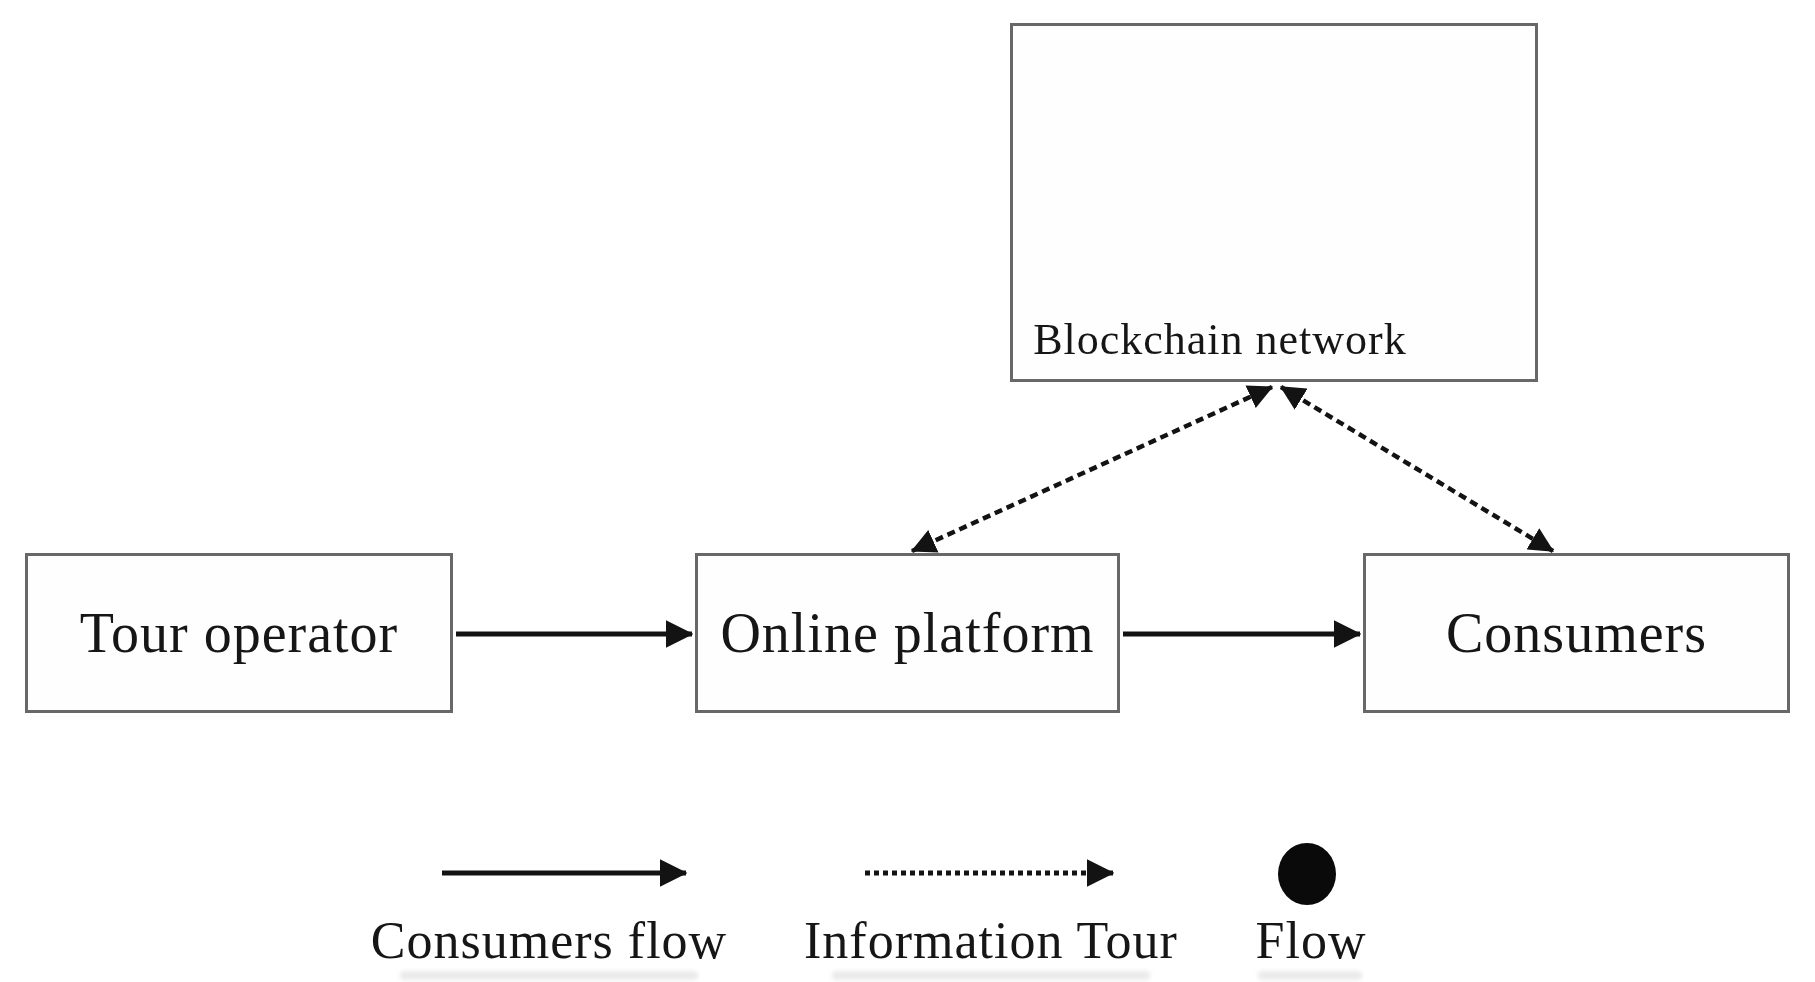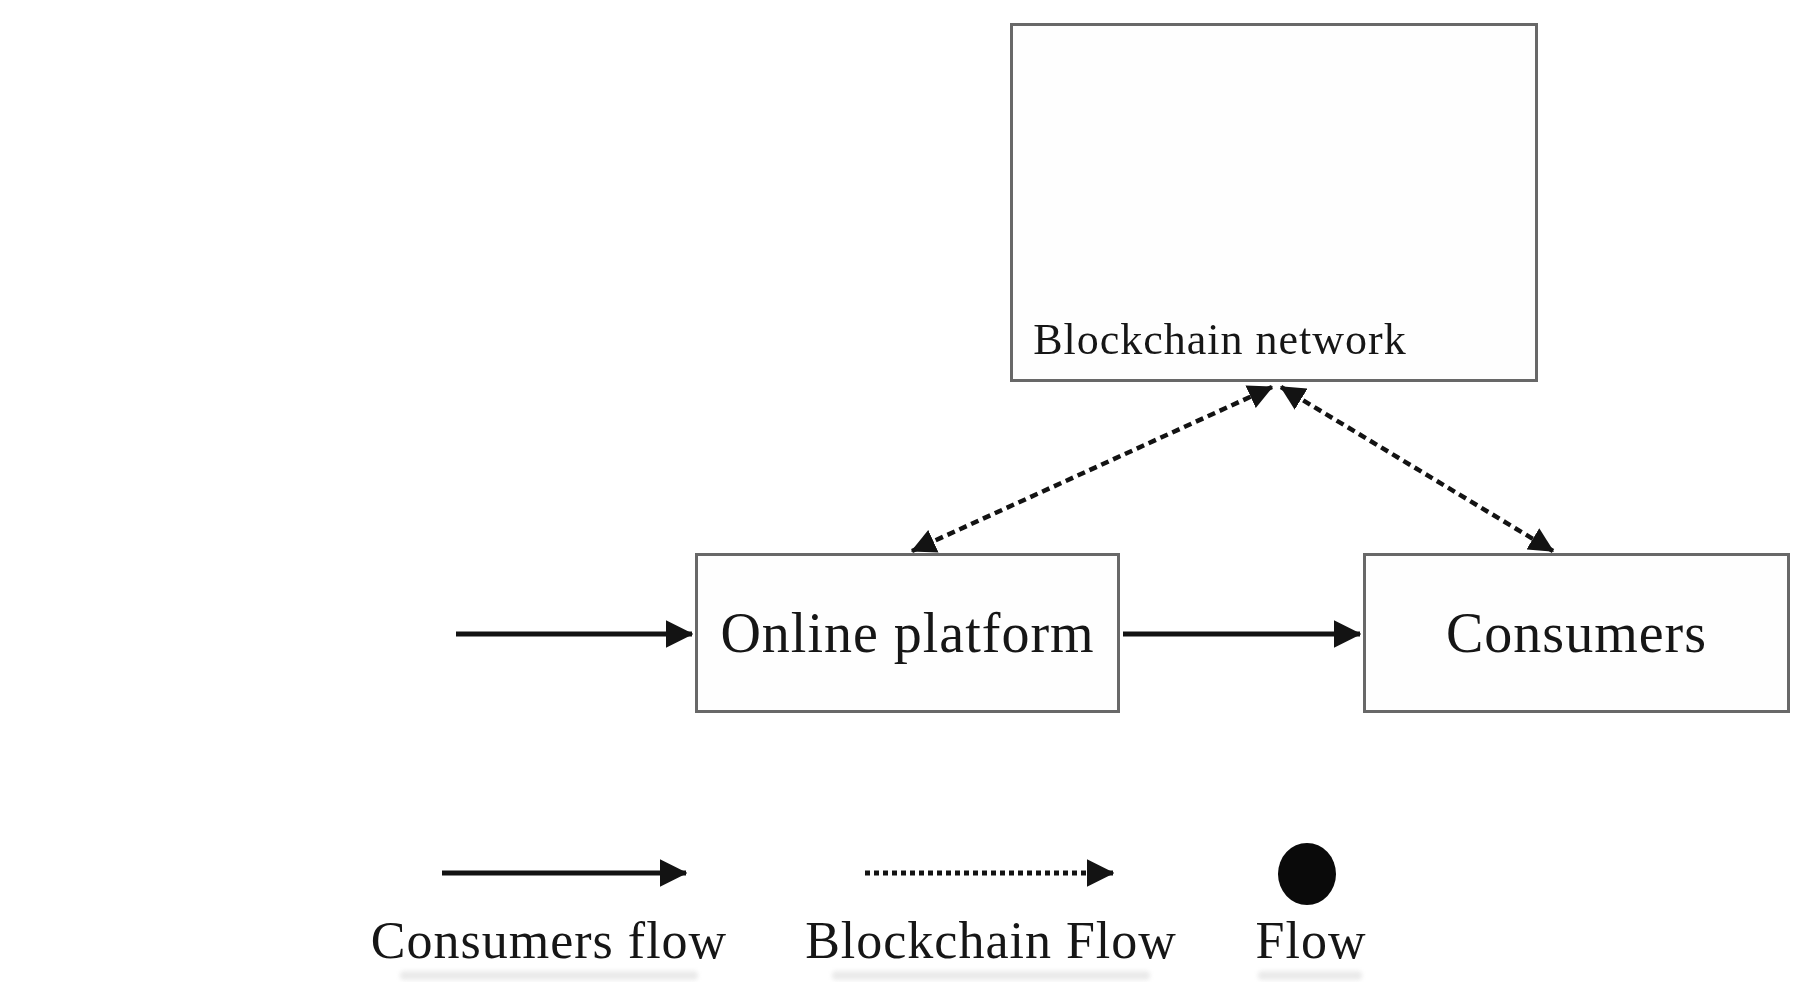--- a/index.html
+++ b/index.html
@@ -84,28 +84,31 @@
     <line x1="1281" y1="387" x2="1553" y2="551" stroke="#131313" stroke-width="4.5" stroke-dasharray="8 5" marker-start="url(#ah)" marker-end="url(#ah)"></line>
 
     <line x1="442" y1="873" x2="686" y2="873" stroke="#131313" stroke-width="5" marker-end="url(#ah)"></line>
     <line x1="865" y1="873" x2="1113" y2="873" stroke="#131313" stroke-width="5" stroke-dasharray="5 4" marker-end="url(#ah)"></line>
     <ellipse cx="1307" cy="874" rx="29" ry="31" fill="#0a0a0a"></ellipse>
   </svg>
 
   <div class="blockchain-box"></div>
   <div class="blockchain-label">Blockchain network</div>
 
+  <div class="box" style="left:25px;top:553px;width:428px;height:160px;">
+    <span class="entity-label">Tour operator</span>
+  </div>
   <div class="box" style="left:1363px;top:553px;width:427px;height:160px;">
     <span class="entity-label">Consumers</span>
   </div>
   <div class="box" style="left:695px;top:553px;width:425px;height:160px;">
     <span class="entity-label">Online platform</span>
   </div>
 
   <div class="legend-label" style="left:549px;top:915px;">Consumers flow</div>
-  <div class="legend-label" style="left:991px;top:915px;">Blockchain Flow</div>
+  <div class="legend-label" style="left:991px;top:915px;">Information Tour</div>
   <div class="legend-label" style="left:1311px;top:915px;">Flow</div>
 
   <div class="smudge" style="left:400px;top:971px;width:298px;"></div>
   <div class="smudge" style="left:832px;top:971px;width:318px;"></div>
   <div class="smudge" style="left:1258px;top:971px;width:104px;"></div>
 
 </div>
 
 </body></html>

